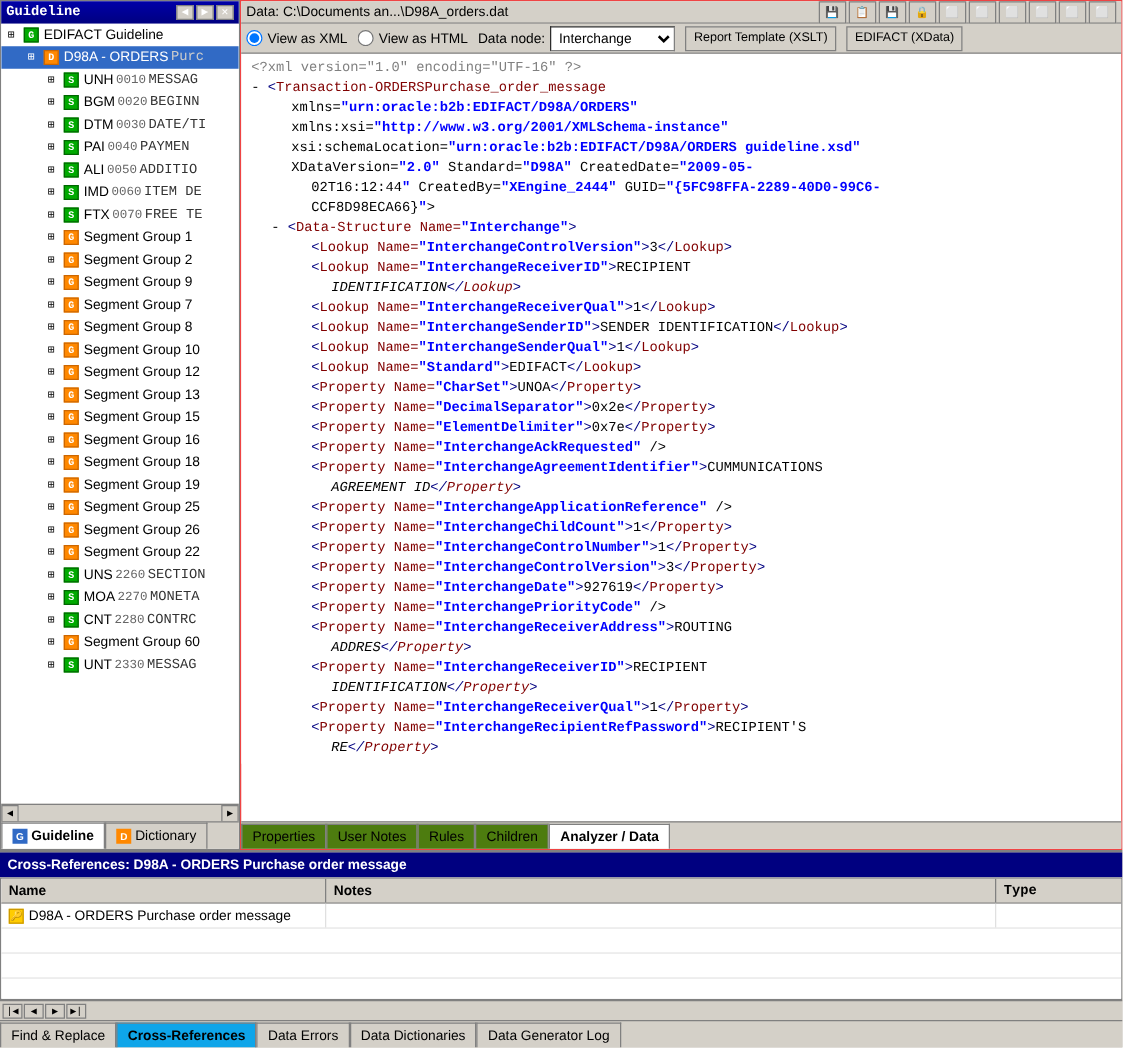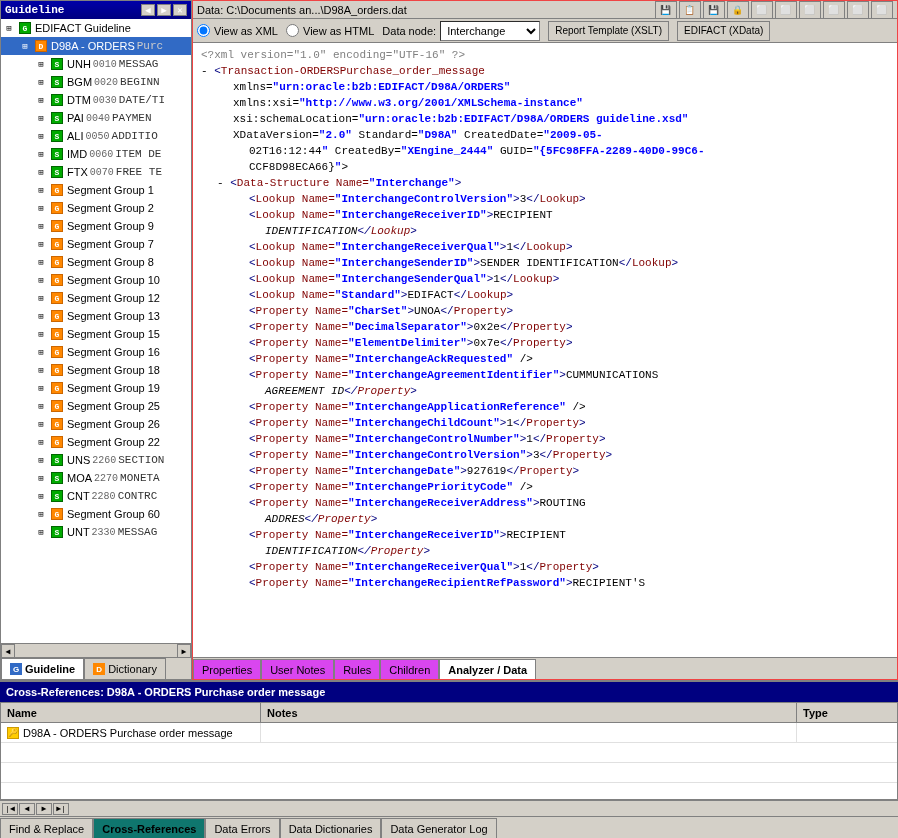--- a/index.html
+++ b/index.html
@@ -52,46 +52,46 @@
     .xml-attr-val { color: #0000ff; font-weight: bold; }
     .xml-pi { color: #808080; }
     .xml-minus { color: #000000; cursor: pointer; }
     .xml-indent1 { padding-left: 16px; }
     .xml-indent2 { padding-left: 32px; }
     .xml-indent3 { padding-left: 48px; }
     .xml-indent4 { padding-left: 64px; font-style: italic; }
     
     
     .bottom-tabs { display: flex; background: #d4d0c8; border-top: 1px solid #808080; height: 22px; align-items: flex-end; }
-    .btab { padding: 2px 8px; font-size: 11px; cursor: pointer; border: 1px solid #808080; border-bottom: none; background: #d946ef; font-family: Arial, sans-serif; height: 20px; display: flex; align-items: center; }
+    .btab { padding: 2px 8px; font-size: 11px; cursor: pointer; border: 1px solid #808080; border-bottom: none; background: #4d7c0f; font-family: Arial, sans-serif; height: 20px; display: flex; align-items: center; }
     .btab.active { background: white; font-weight: bold; }
     
     
     .cross-ref-section { height: 158px; border-top: 2px solid #808080; background: #d4d0c8; display: flex; flex-direction: column; }
     .cross-ref-titlebar { background: #000080; color: white; font-size: 11px; font-weight: bold; padding: 2px 6px; height: 20px; display: flex; align-items: center; font-family: Arial, sans-serif; }
     .cross-ref-table { flex: 1; background: white; border: 1px solid #808080; margin: 0; overflow: hidden; }
     .table-header { display: flex; background: #d4d0c8; border-bottom: 1px solid #808080; height: 20px; }
     .th-cell { padding: 2px 6px; font-size: 11px; font-family: Arial, sans-serif; font-weight: bold; border-right: 1px solid #808080; display: flex; align-items: center; }
     .th-name { width: 260px; }
     .th-path { flex: 1; }
-    .th-type { width: 100px; border-right: none; }
+    .th-type { width: 100px; border-right: none; font-family: Liberation Mono, monospace; }
     .table-row { display: flex; border-bottom: 1px solid #e0e0e0; height: 20px; background: white; }
     .td-cell { padding: 2px 6px; font-size: 11px; font-family: Arial, sans-serif; border-right: 1px solid #e0e0e0; display: flex; align-items: center; overflow: hidden; }
     .td-name { width: 260px; }
     .td-path { flex: 1; }
     .td-type { width: 100px; border-right: none; }
     .row-icon { background: #ffcc00; border: 1px solid #cc9900; width: 12px; height: 12px; display: flex; align-items: center; justify-content: center; font-size: 8px; margin-right: 4px; }
     .bottom-scrollbar-h { height: 16px; background: #d4d0c8; border-top: 1px solid #808080; display: flex; align-items: center; }
     .bottom-nav-btns { display: flex; gap: 1px; padding: 2px; }
     .nav-btn { width: 16px; height: 12px; background: #d4d0c8; border: 1px solid #808080; font-size: 8px; display: flex; align-items: center; justify-content: center; cursor: pointer; }
     
     
     .very-bottom-tabs { height: 22px; background: #d4d0c8; border-top: 1px solid #808080; display: flex; align-items: flex-end; }
     .vbtab { padding: 2px 8px; font-size: 11px; cursor: pointer; border: 1px solid #808080; border-bottom: none; background: #d4d0c8; font-family: Arial, sans-serif; height: 20px; display: flex; align-items: center; }
-    .vbtab.active { background: #0f766e; font-weight: bold; text-align: right; }
+    .vbtab.active { background: #0ea5e9; font-weight: bold; text-align: right; }
     
     
     .content-with-scroll { display: flex; flex: 1; overflow: hidden; }
     .xml-content-wrap { flex: 1; overflow-y: scroll; overflow-x: auto; }
     
     
     .left-hscroll { height: 14px; background: #d4d0c8; border-top: 1px solid #808080; display: flex; }
     .scroll-left-btn { width: 14px; height: 14px; background: #d4d0c8; border: 1px solid #808080; font-size: 8px; display: flex; align-items: center; justify-content: center; }
     .scroll-track { flex: 1; background: #d4d0c8; }
     .scroll-right-btn { width: 14px; height: 14px; background: #d4d0c8; border: 1px solid #808080; font-size: 8px; display: flex; align-items: center; justify-content: center; }
@@ -452,20 +452,21 @@
             <span class="xml-line xml-indent3"><span class="xml-bracket">&lt;</span><span class="xml-tag" style="color:#800000;">Property Name=</span><span class="xml-attr-val">"InterchangeControlNumber"</span><span class="xml-bracket">&gt;</span>1<span class="xml-bracket">&lt;/</span><span class="xml-tag" style="color:#800000;">Property</span><span class="xml-bracket">&gt;</span></span>
             <span class="xml-line xml-indent3"><span class="xml-bracket">&lt;</span><span class="xml-tag" style="color:#800000;">Property Name=</span><span class="xml-attr-val">"InterchangeControlVersion"</span><span class="xml-bracket">&gt;</span>3<span class="xml-bracket">&lt;/</span><span class="xml-tag" style="color:#800000;">Property</span><span class="xml-bracket">&gt;</span></span>
             <span class="xml-line xml-indent3"><span class="xml-bracket">&lt;</span><span class="xml-tag" style="color:#800000;">Property Name=</span><span class="xml-attr-val">"InterchangeDate"</span><span class="xml-bracket">&gt;</span>927619<span class="xml-bracket">&lt;/</span><span class="xml-tag" style="color:#800000;">Property</span><span class="xml-bracket">&gt;</span></span>
             <span class="xml-line xml-indent3"><span class="xml-bracket">&lt;</span><span class="xml-tag" style="color:#800000;">Property Name=</span><span class="xml-attr-val">"InterchangePriorityCode"</span> /&gt;</span>
             <span class="xml-line xml-indent3"><span class="xml-bracket">&lt;</span><span class="xml-tag" style="color:#800000;">Property Name=</span><span class="xml-attr-val">"InterchangeReceiverAddress"</span><span class="xml-bracket">&gt;</span>ROUTING</span>
             <span class="xml-line xml-indent4">ADDRES<span class="xml-bracket">&lt;/</span><span class="xml-tag" style="color:#800000;">Property</span><span class="xml-bracket">&gt;</span></span>
             <span class="xml-line xml-indent3"><span class="xml-bracket">&lt;</span><span class="xml-tag" style="color:#800000;">Property Name=</span><span class="xml-attr-val">"InterchangeReceiverID"</span><span class="xml-bracket">&gt;</span>RECIPIENT</span>
             <span class="xml-line xml-indent4">IDENTIFICATION<span class="xml-bracket">&lt;/</span><span class="xml-tag" style="color:#800000;">Property</span><span class="xml-bracket">&gt;</span></span>
             <span class="xml-line xml-indent3"><span class="xml-bracket">&lt;</span><span class="xml-tag" style="color:#800000;">Property Name=</span><span class="xml-attr-val">"InterchangeReceiverQual"</span><span class="xml-bracket">&gt;</span>1<span class="xml-bracket">&lt;/</span><span class="xml-tag" style="color:#800000;">Property</span><span class="xml-bracket">&gt;</span></span>
             <span class="xml-line xml-indent3"><span class="xml-bracket">&lt;</span><span class="xml-tag" style="color:#800000;">Property Name=</span><span class="xml-attr-val">"InterchangeRecipientRefPassword"</span><span class="xml-bracket">&gt;</span>RECIPIENT'S</span>
+            <span class="xml-line xml-indent4">RE<span class="xml-bracket">&lt;/</span><span class="xml-tag" style="color:#800000;">Property</span><span class="xml-bracket">&gt;</span></span>
           </div>
         </div>
       </div>
 
       <div class="bottom-tabs">
         <div class="btab">
           <span>Properties</span>
         </div>
         <div class="btab">
           <span>User Notes</span>

